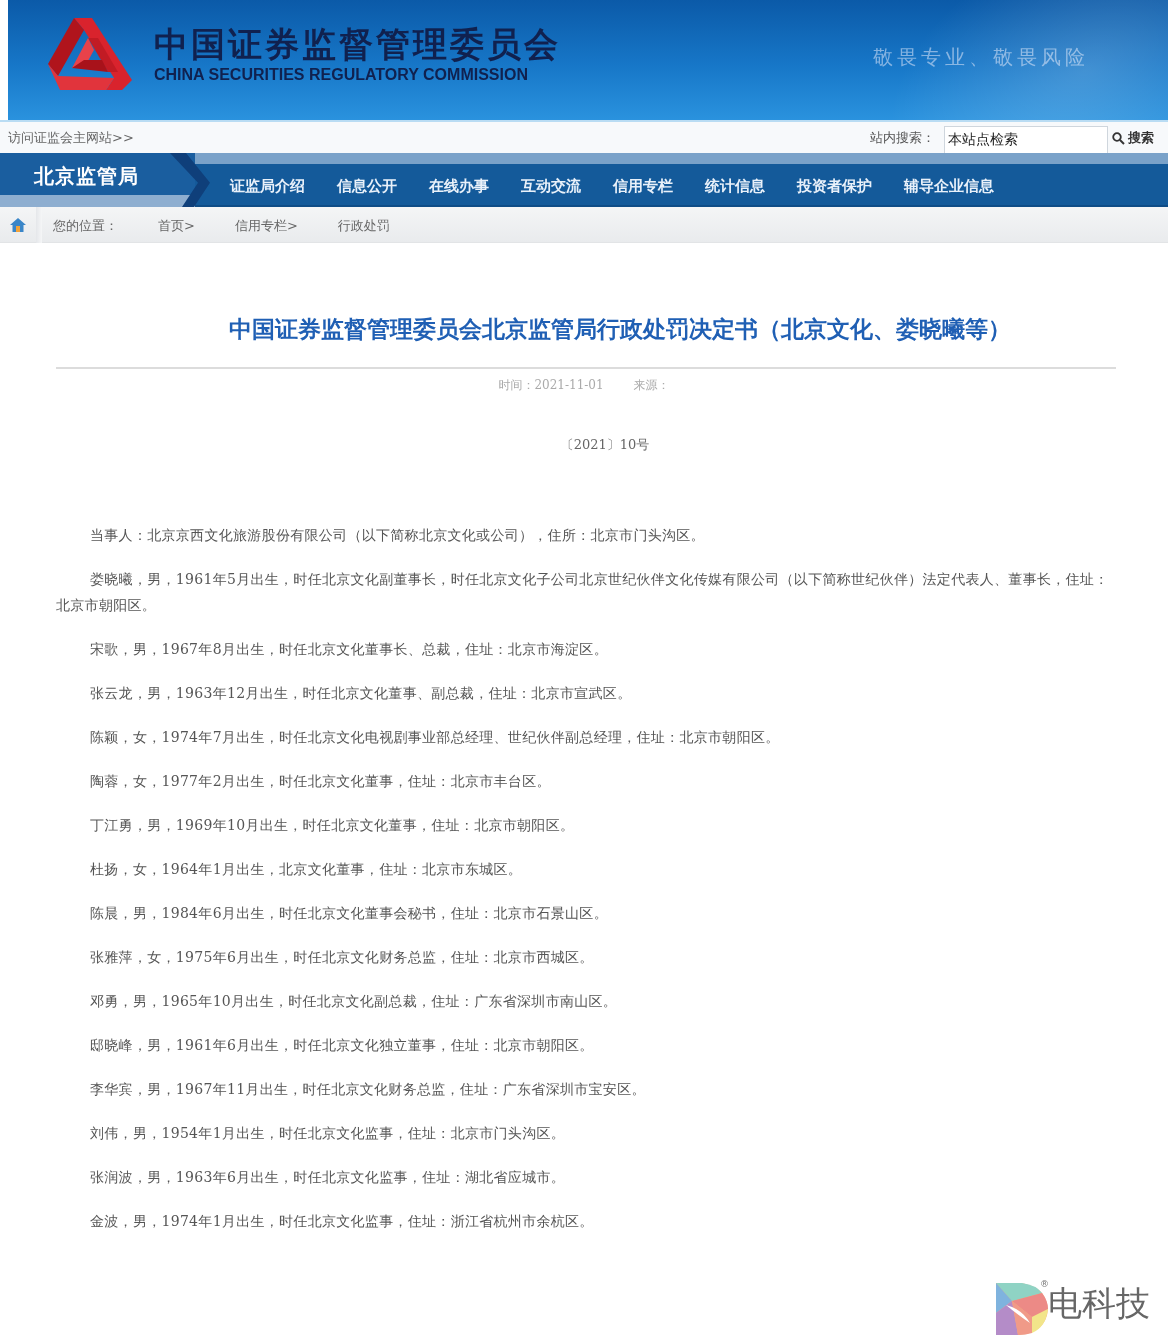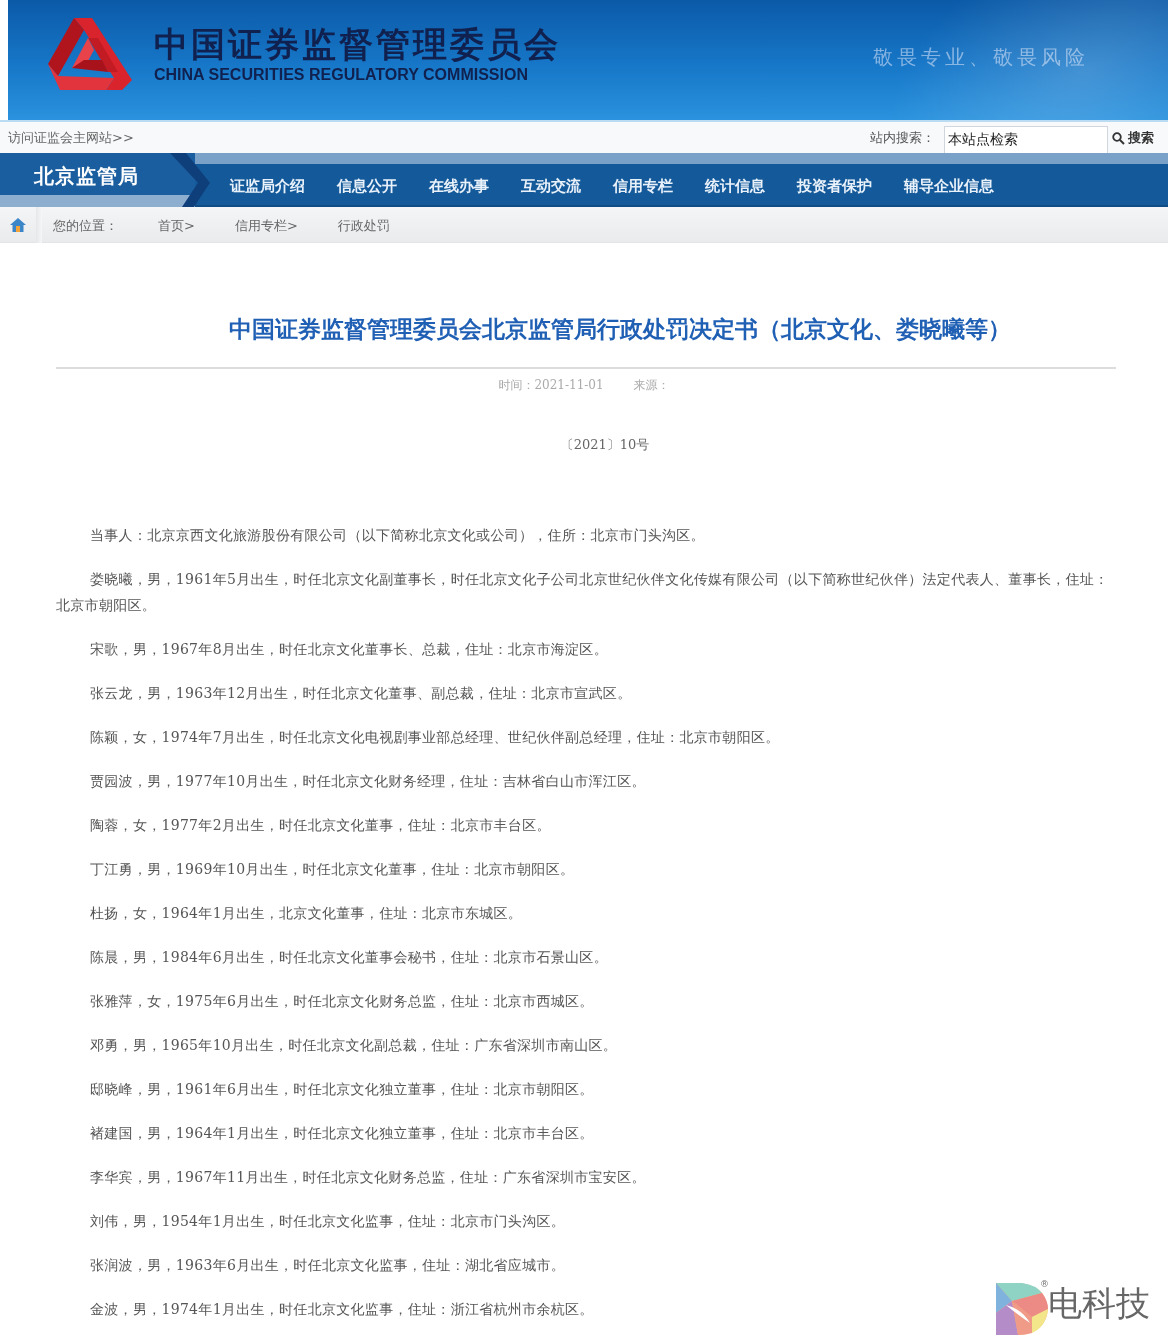--- a/index.html
+++ b/index.html
@@ -172,29 +172,27 @@
   <span>时间：2021-11-01</span><span>来源：</span>
 </div>
 <div class="doc-no">〔2021〕10号</div>
 
 <div class="body">
   <p class="para">当事人：北京京西文化旅游股份有限公司（以下简称北京文化或公司），住所：北京市门头沟区。</p>
   <p class="para">娄晓曦，男，1961年5月出生，时任北京文化副董事长，时任北京文化子公司北京世纪伙伴文化传媒有限公司（以下简称世纪伙伴）法定代表人、董事长，住址：北京市朝阳区。</p>
   <p class="para">宋歌，男，1967年8月出生，时任北京文化董事长、总裁，住址：北京市海淀区。</p>
   <p class="para">张云龙，男，1963年12月出生，时任北京文化董事、副总裁，住址：北京市宣武区。</p>
   <p class="para">陈颖，女，1974年7月出生，时任北京文化电视剧事业部总经理、世纪伙伴副总经理，住址：北京市朝阳区。</p>
-  <p class="para">贾园波，男，1977年10月出生，时任北京文化财务经理，住址：吉林省白山市浑江区。</p>
   <p class="para">陶蓉，女，1977年2月出生，时任北京文化董事，住址：北京市丰台区。</p>
   <p class="para">丁江勇，男，1969年10月出生，时任北京文化董事，住址：北京市朝阳区。</p>
   <p class="para">杜扬，女，1964年1月出生，北京文化董事，住址：北京市东城区。</p>
   <p class="para">陈晨，男，1984年6月出生，时任北京文化董事会秘书，住址：北京市石景山区。</p>
   <p class="para">张雅萍，女，1975年6月出生，时任北京文化财务总监，住址：北京市西城区。</p>
   <p class="para">邓勇，男，1965年10月出生，时任北京文化副总裁，住址：广东省深圳市南山区。</p>
   <p class="para">邸晓峰，男，1961年6月出生，时任北京文化独立董事，住址：北京市朝阳区。</p>
-  <p class="para">褚建国，男，1964年1月出生，时任北京文化独立董事，住址：北京市丰台区。</p>
   <p class="para">李华宾，男，1967年11月出生，时任北京文化财务总监，住址：广东省深圳市宝安区。</p>
   <p class="para">刘伟，男，1954年1月出生，时任北京文化监事，住址：北京市门头沟区。</p>
   <p class="para">张润波，男，1963年6月出生，时任北京文化监事，住址：湖北省应城市。</p>
   <p class="para">金波，男，1974年1月出生，时任北京文化监事，住址：浙江省杭州市余杭区。</p>
 </div>
 
 <div class="watermark">
   <svg width="60" height="58" viewBox="0 0 60 58" style="position:absolute;left:0;top:0">
     <path d="M4 4 L26 4 Q54 6 56 30 Q54 54 26 56 L4 56 Z" fill="#f3b07f"></path>
     <path d="M4 4 L30 4 Q44 6 50 14 L20 22 Z" fill="#8fd3c4"></path>

